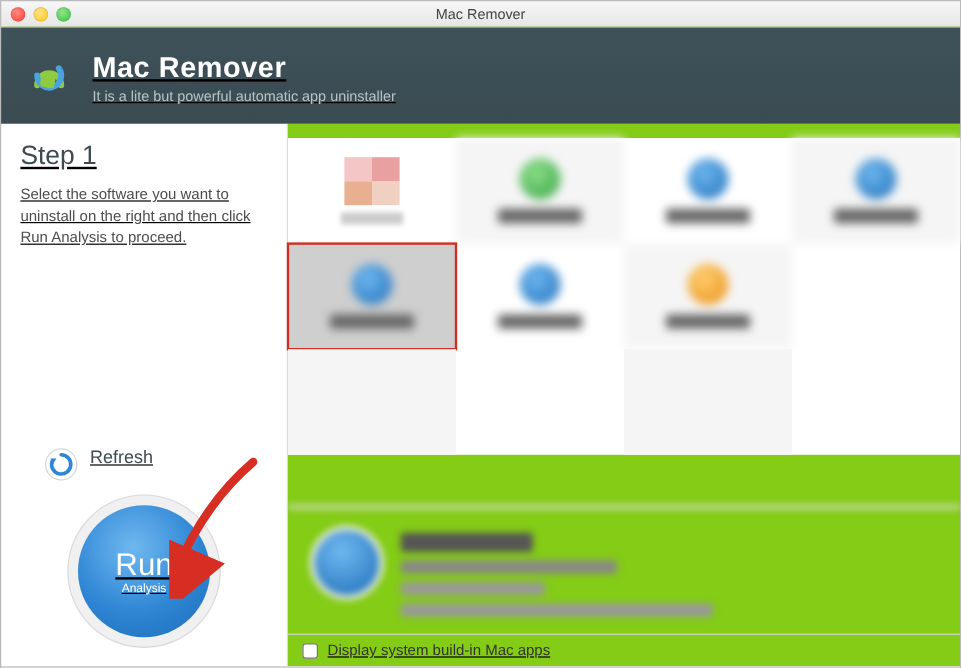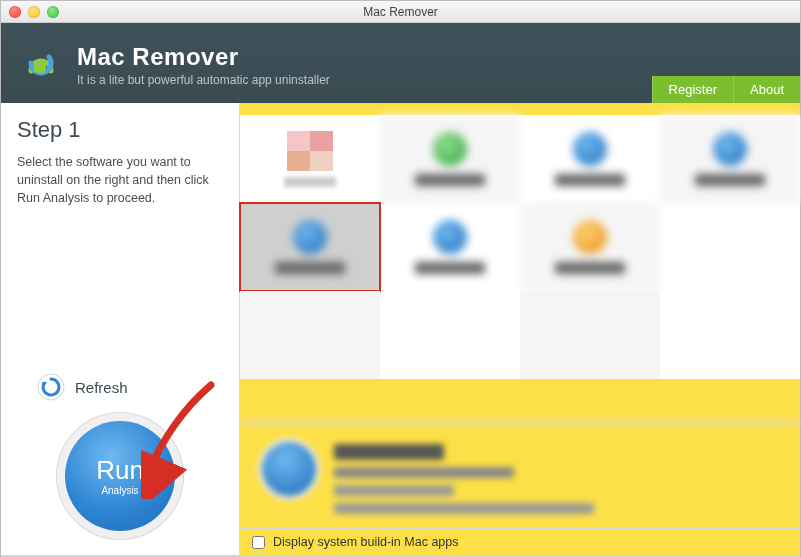--- a/index.html
+++ b/index.html
@@ -1,17 +1,17 @@
 <!DOCTYPE html>
 <html><head>
 <meta charset="utf-8">
 <style>
   * { box-sizing: border-box; margin: 0; padding: 0; }
   body { font-family: "Lucida Grande", "Helvetica Neue", Arial, sans-serif; background: #fff; }
-  .window { width: 801px; height: 557px; border: 1px solid #bbb; position: relative; background: #fde047; }
+  .window { width: 801px; height: 557px; border: 1px solid #bbb; position: relative; background: #84cc16; text-decoration: underline; }
   .titlebar { height: 22px; background: linear-gradient(#f7f7f7,#e6e6e6); border-bottom: 1px solid #ccc; display: flex; align-items: center; position: relative; }
   .traffic { display: flex; gap: 7px; margin-left: 8px; }
   .dot { width: 12px; height: 12px; border-radius: 50%; box-shadow: inset 0 0 1px rgba(0,0,0,.4); }
   .dot.red { background: radial-gradient(circle at 40% 35%, #ff8a80, #ff3b30); }
   .dot.yellow { background: radial-gradient(circle at 40% 35%, #ffe08a, #ffcc00); }
   .dot.green { background: radial-gradient(circle at 40% 35%, #9be08a, #28c840); }
   .title { position: absolute; width: 100%; text-align: center; font-size: 12px; color: #444; pointer-events: none; }
   .header { height: 80px; background: linear-gradient(#3f5159,#3a4b52); display: flex; align-items: center; padding: 0 18px; position: relative; }
   .logo { width: 44px; height: 44px; margin-right: 14px; }
   .logo svg { width: 100%; height: 100%; }
@@ -19,21 +19,21 @@
   .brand-title { font-size: 24px; font-weight: 600; letter-spacing: .5px; }
   .brand-sub { font-size: 12px; color: #b9c4c8; margin-top: 2px; }
   .header-buttons { position: absolute; right: 0; bottom: 0; display: flex; }
   .hbtn { background: #7bbf2e; color: #fff; font-size: 13px; padding: 6px 16px; text-align: center; cursor: pointer; border-left: 1px solid rgba(255,255,255,.2); }
   .body { display: flex; height: calc(557px - 22px - 80px - 3px); }
   .sidebar { width: 262px; background: #fff; border-right: 1px solid #d9d9d9; display: flex; flex-direction: column; }
   .step-box { padding: 14px 16px; }
   .step-title { font-size: 22px; color: #3d4a52; font-weight: 300; margin-bottom: 10px; }
   .step-desc { font-size: 12.5px; color: #4d4d4d; line-height: 1.45; }
   .sidebar-spacer { flex: 1; }
-  .refresh-row { display: flex; align-items: center; gap: 10px; padding-left: 36px; margin-bottom: 20px; cursor: pointer; position: relative; }
+  .refresh-row { display: flex; align-items: flex-start; gap: 10px; padding-left: 36px; margin-bottom: 20px; cursor: pointer; position: relative; }
   .refresh-icon { width: 28px; height: 28px; }
   .refresh-label { font-size: 15px; color: #3d4a52; }
   .run-wrap { display: flex; justify-content: center; padding-bottom: 24px; position: relative; align-items: center; }
   .run-btn { width: 110px; height: 110px; border-radius: 50%; background: radial-gradient(circle at 42% 32%, #6fb8f0 0%, #2f86d4 55%, #1c6cb8 100%); box-shadow: 0 0 0 8px #f0f0f0, 0 0 0 9px #d9d9d9; display: flex; flex-direction: column; align-items: center; justify-content: center; color: #fff; cursor: pointer; }
   .run-btn .r1 { font-size: 26px; font-weight: 300; line-height: 1; }
   .run-btn .r2 { font-size: 10px; font-weight: 300; margin-top: 2px; }
   .arrow-svg { position: absolute; left: 140px; top: -42px; pointer-events: none; }
   .main { flex: 1; display: flex; flex-direction: column; position: relative; margin-top: 12px; }
   .grid { display: grid; grid-template-columns: repeat(4, 140px); grid-auto-rows: 88px; gap: 0; padding: 0 0 0 0; background: #fff; }
   .cell { display: flex; flex-direction: column; align-items: center; justify-content: center; filter: blur(4px); position: relative; }
@@ -81,24 +81,20 @@
     <div class="logo">
       <svg viewBox="0 0 44 44">
         <path d="M12 30 a10 10 0 1 1 20 0" fill="none" stroke="#8fcb3f" stroke-width="5" stroke-linecap="round"></path>
         <path d="M30 16 a10 10 0 1 1 -18 6" fill="none" stroke="#4aa3e0" stroke-width="5" stroke-linecap="round"></path>
         <rect x="15" y="20" width="12" height="12" rx="3" fill="#8fcb3f" transform="rotate(12 21 26)"></rect>
       </svg>
     </div>
     <div class="brand">
       <div class="brand-title">Mac Remover</div>
       <div class="brand-sub">It is a lite but powerful automatic app uninstaller</div>
-    </div>
-    <div class="header-buttons">
-      <div class="hbtn">Register</div>
-      <div class="hbtn">About</div>
     </div>
   </div>
 
   <div class="body">
 
     <div class="sidebar">
       <div class="step-box">
         <div class="step-title">Step 1</div>
         <div class="step-desc">Select the software you want to uninstall on the right and then click Run Analysis to proceed.</div>
       </div>

